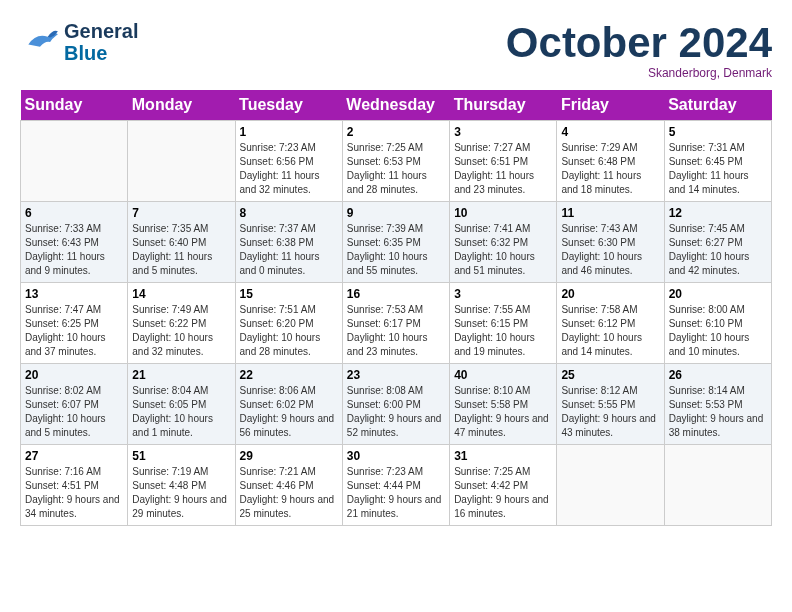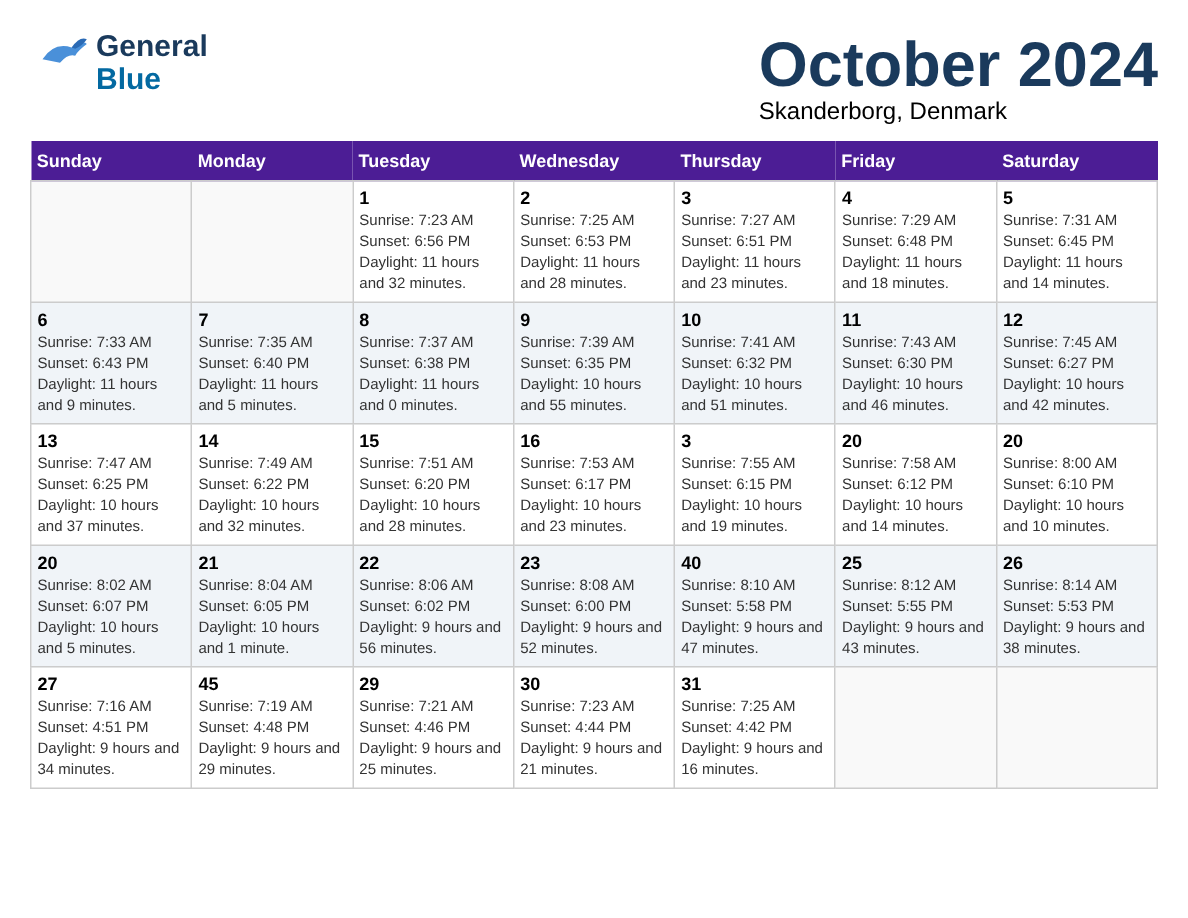--- a/index.html
+++ b/index.html
@@ -10,42 +10,43 @@
       min-height: 612px;
       padding: 20px;
     }
     .header {
       display: flex;
       justify-content: space-between;
       align-items: flex-start;
       margin-bottom: 10px;
     }
     .title-block {
+      text-align: right;
     }
     .month-title {
       font-size: 42px;
       font-weight: bold;
       color: #1a3a5c;
       line-height: 1.1;
     }
     .location {
-      font-size: 16px;
-      color: #000000;
+      font-size: 12px;
+      color: #701a75;
     }
     table {
       width: 100%;
       border-collapse: collapse;
       font-size: 11px;
     }
     th {
-      background-color: #4c1d95;
+      background-color: #a21caf;
       color: #fff;
       padding: 6px 4px;
       text-align: left;
-      font-size: 12px;
+      font-size: 16px;
       font-weight: bold;
     }
     td {
       border: 1px solid #ccc;
       vertical-align: top;
       padding: 4px;
       min-height: 70px;
       width: calc(100% / 7);
     }
     tr:nth-child(even) td {
@@ -63,21 +64,21 @@
     .day-info {
       font-size: 10px;
       color: #333;
       line-height: 1.4;
     }
     .empty-cell {
       background-color: #f9f9f9 !important;
     }
     .logo-wrapper {
       display: flex;
-      align-items: flex-start;
+      align-items: center;
       gap: 4px;
     }
     .bird-svg {
       width: 40px;
       height: 35px;
     }
     .logo-name {
       font-size: 20px;
       font-weight: bold;
       color: #1a3a5c;
@@ -288,21 +289,21 @@
       </td>
       </tr>
       <tr>
         <td>
         <span class="day-number">27</span>
         <div class="day-info">
           Sunrise: 7:16 AM<br>Sunset: 4:51 PM<br>Daylight: 9 hours and 34 minutes.
         </div>
       </td>
         <td>
-        <span class="day-number">45</span>
+        <span class="day-number">51</span>
         <div class="day-info">
           Sunrise: 7:19 AM<br>Sunset: 4:48 PM<br>Daylight: 9 hours and 29 minutes.
         </div>
       </td>
         <td>
         <span class="day-number">29</span>
         <div class="day-info">
           Sunrise: 7:21 AM<br>Sunset: 4:46 PM<br>Daylight: 9 hours and 25 minutes.
         </div>
       </td>

